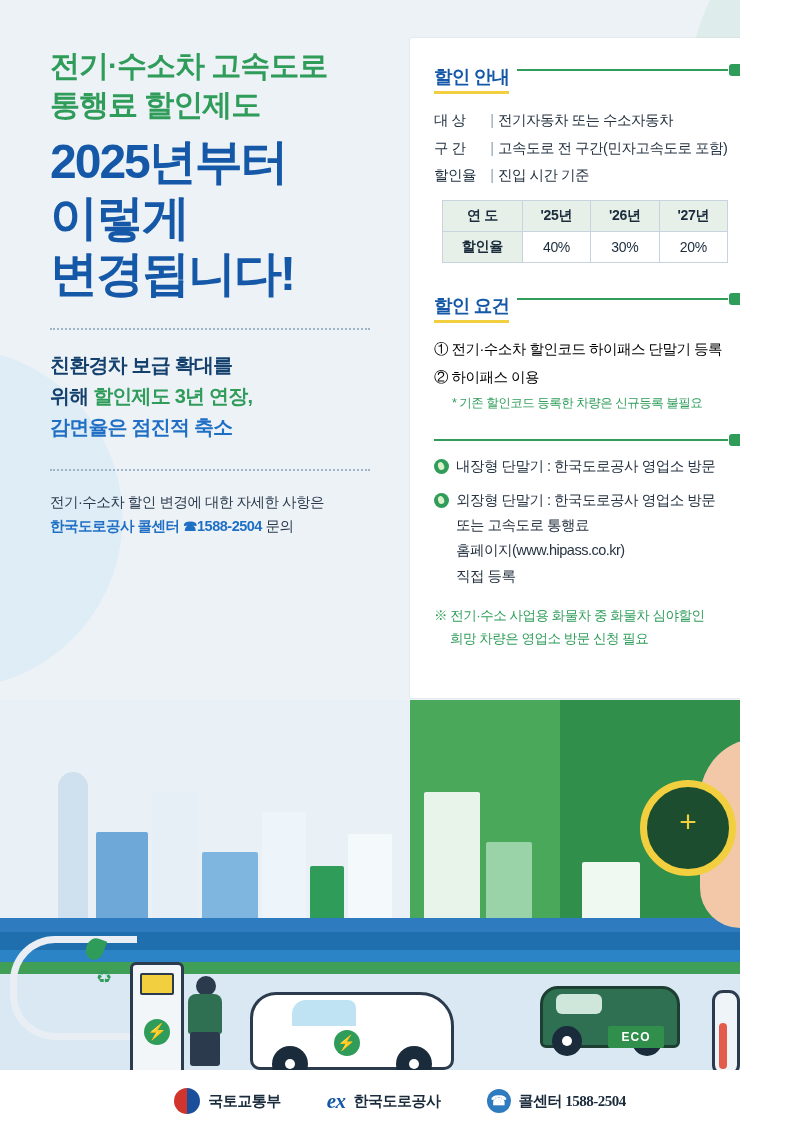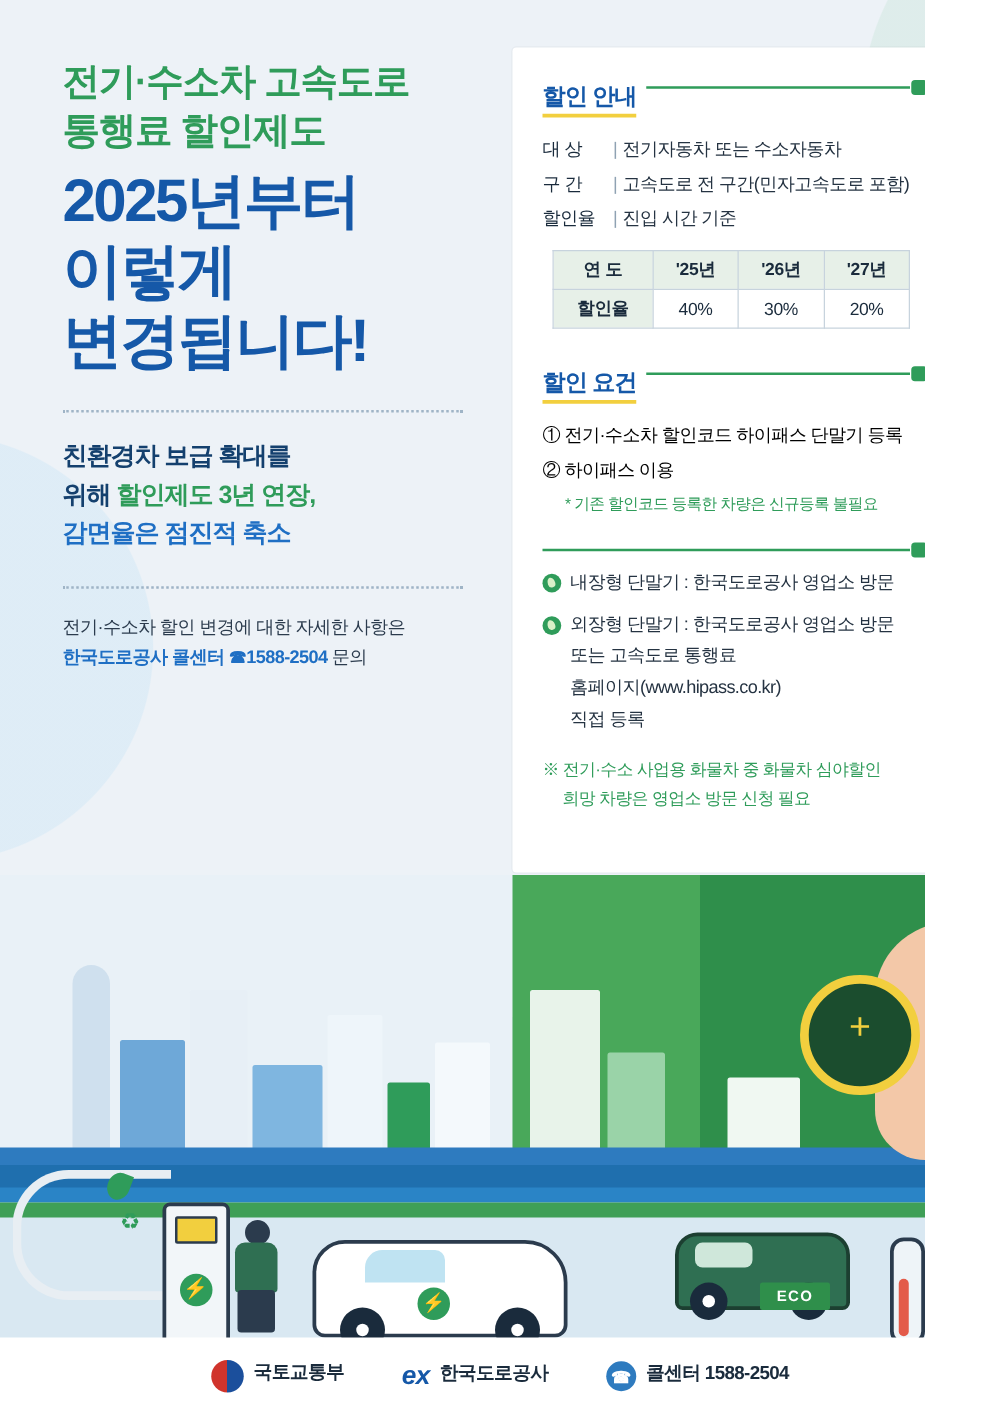--- a/index.html
+++ b/index.html
@@ -382,25 +382,27 @@
     left: 0; bottom: 0;
     width: 800px; height: 62px;
     background: #ffffff;
     display: flex;
     align-items: center;
     justify-content: center;
     gap: 46px;
   }
   .logo-item {
     display: flex;
+    align-items: center;
     gap: 8px;
     font-size: 15px;
     font-weight: bold;
     color: #1a2b3c;
     letter-spacing: -0.5px;
+    font-family: Liberation Serif, serif;
   }
   .mark-gov {
     width: 26px; height: 26px; border-radius: 50%;
     background: conic-gradient(#1b4f9c 0 50%, #d0342c 50% 100%);
   }
   .mark-ex {
     font-size: 21px; font-weight: bold; color: #1558a8; font-style: italic;
   }
   .mark-call {
     width: 24px; height: 24px; border-radius: 50%;

